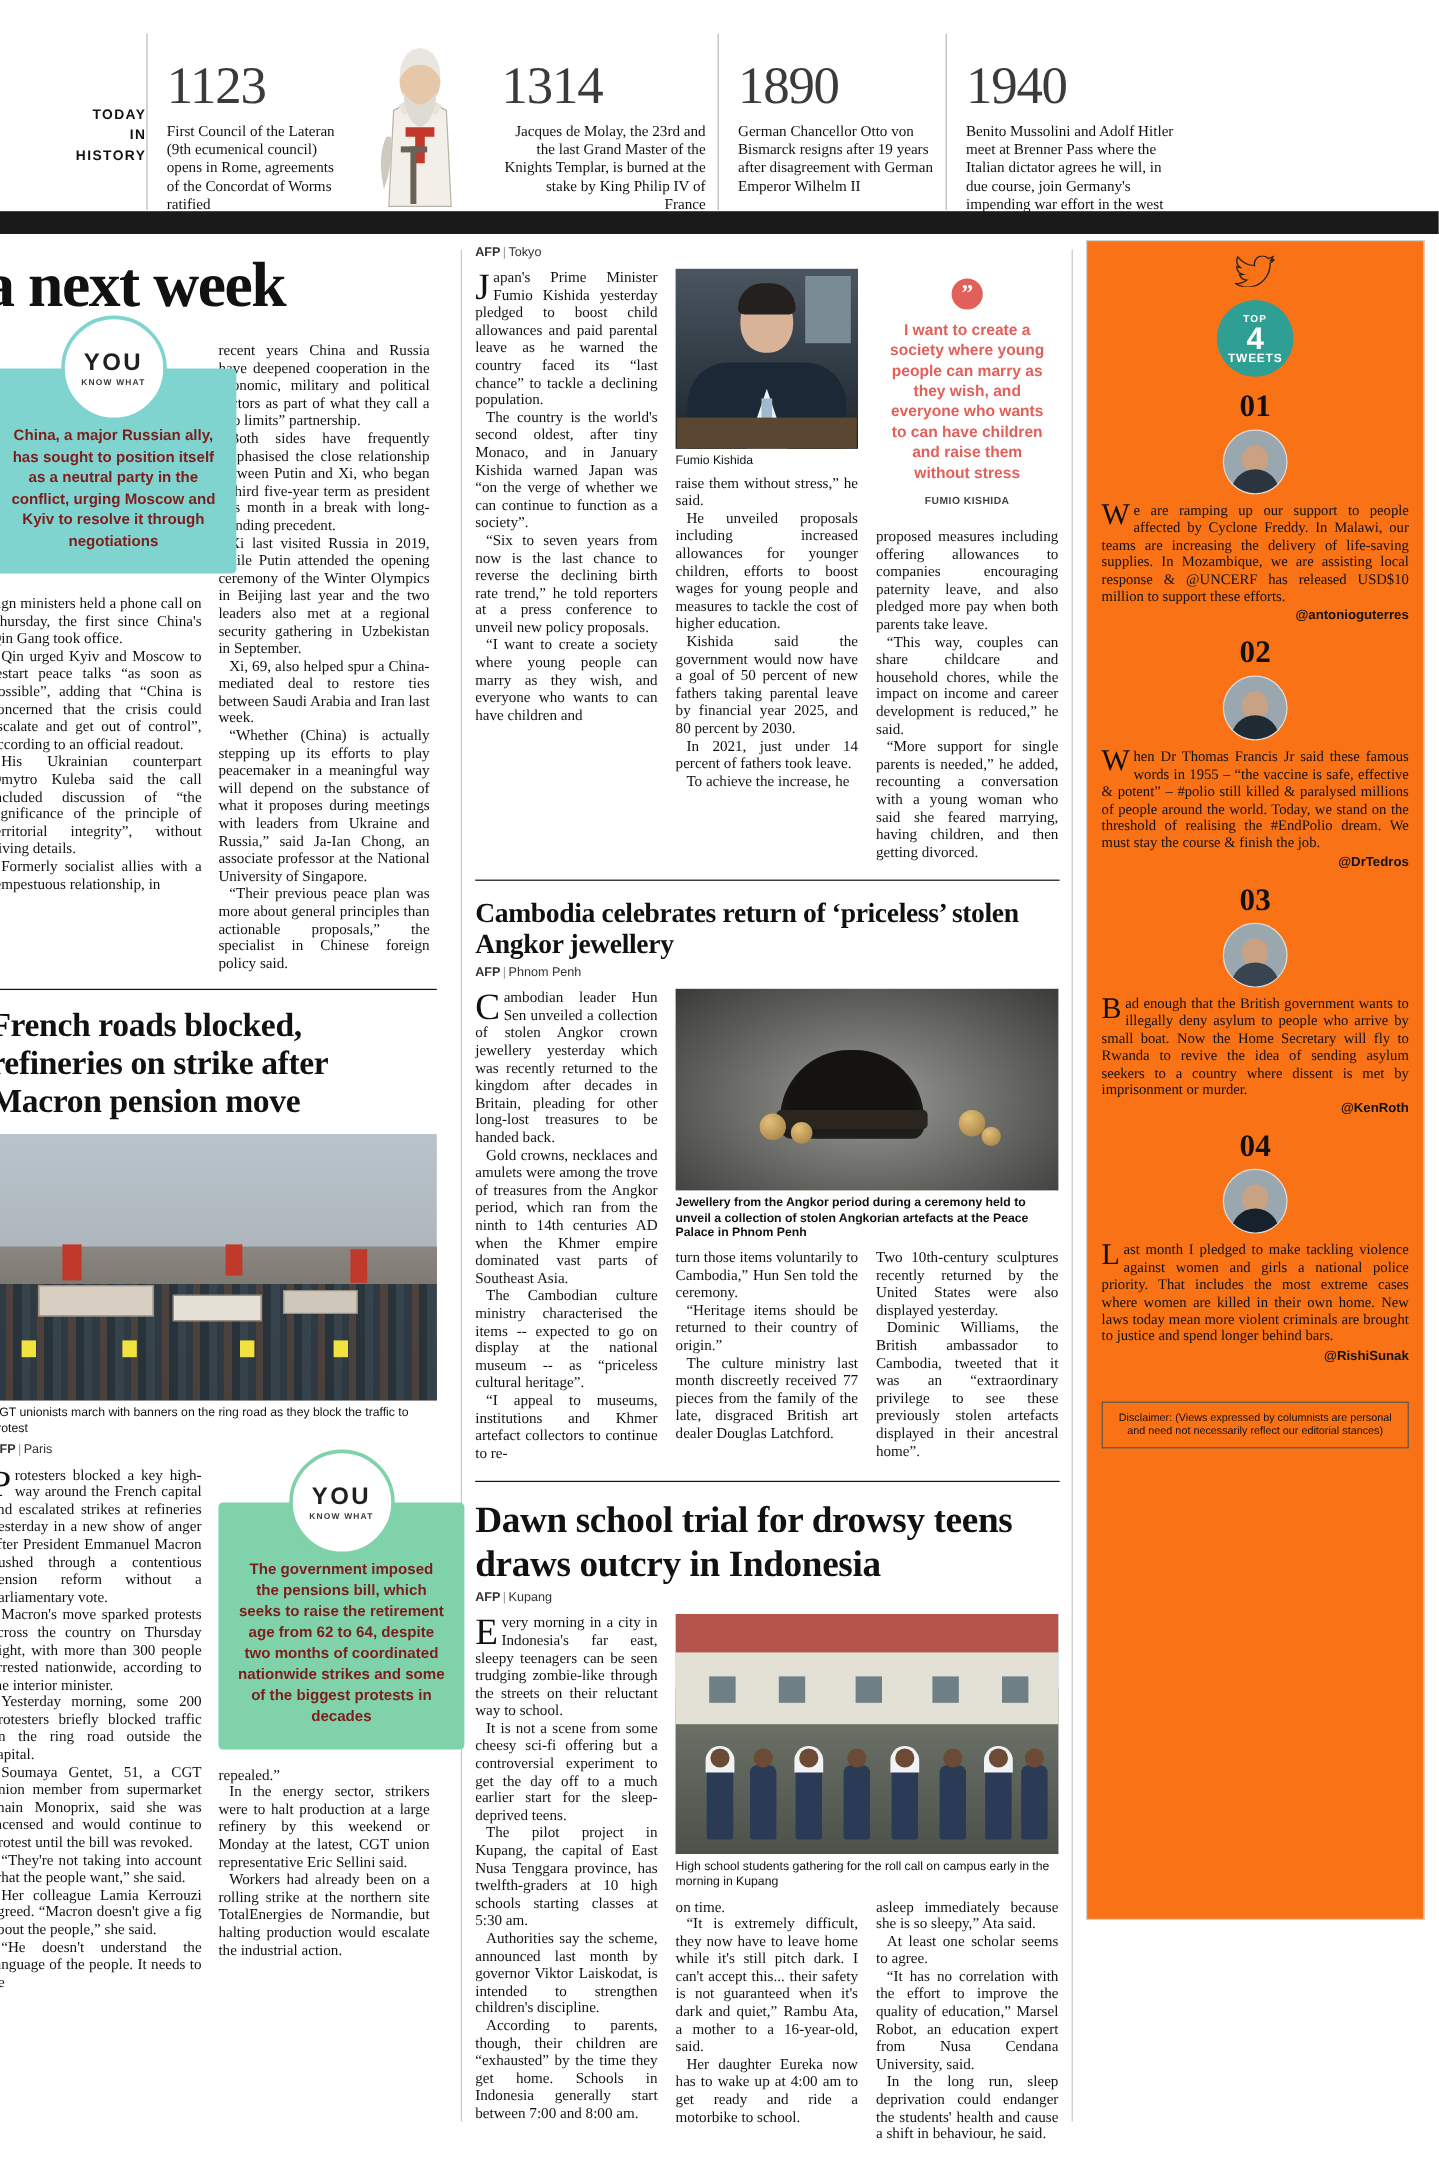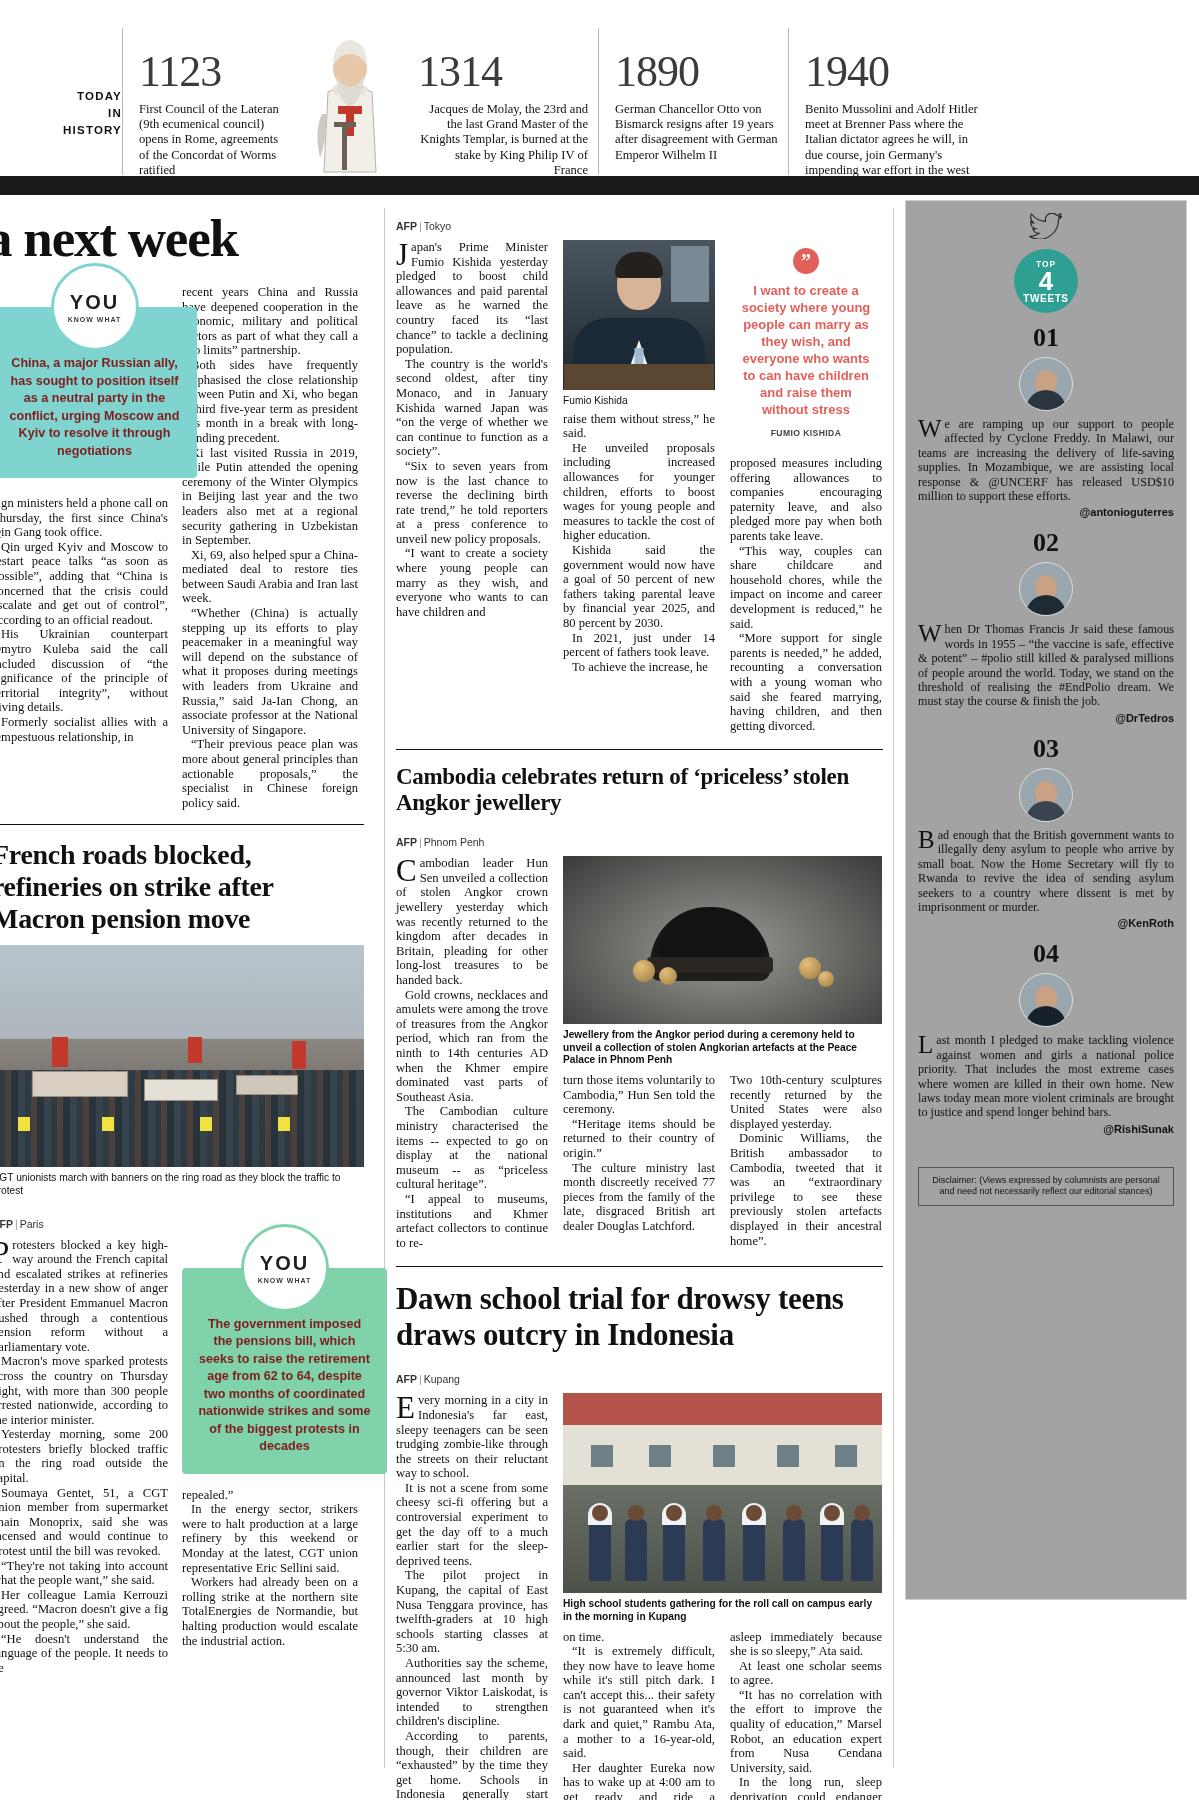--- a/index.html
+++ b/index.html
@@ -93,21 +93,21 @@
   }
 
   h2.head {
     font-family:"Liberation Serif", serif; font-weight:bold;
     font-size:23px; line-height:26px; margin:14px 0 4px 0; letter-spacing:-0.3px;
   }
   h2.head.big { font-size:28px; line-height:32px; }
   h2.head.bigger { font-size:31px; line-height:36px; }
   .byline {
     font-family:"Liberation Sans", sans-serif;
-    font-size:10.5px; font-weight:bold; color:#333; margin:20px 0 8px 0;
+    font-size:10.5px; font-weight:bold; color:#333; margin:4px 0 8px 0;
   }
   .byline .sep { color:#9a9a9a; font-weight:normal; padding:0 2px; }
   .byline .city { font-weight:normal; }
   .rule { height:1px; background:#c9c9c9; margin:12px 0; }
   .rule.dark { background:#111; height:1px; }
 
   .caption {
     font-family:"Liberation Sans", sans-serif;
     font-size:10.2px; line-height:12.6px; color:#111; margin:5px 0 2px 0;
   }
@@ -172,21 +172,21 @@
   .sc-building { position:absolute; left:0; top:0; width:100%; height:46%; background:#e3e1d6; }
   .sc-roof { position:absolute; left:0; top:0; width:100%; height:16%; background:#b4544a; }
   .sc-win { position:absolute; top:26%; width:22px; height:22px; background:#6f7f86; }
   .sc-ground { position:absolute; left:0; bottom:0; width:100%; height:54%; background:linear-gradient(180deg,#6a7066,#4c514a); }
   .sc-stud { position:absolute; bottom:6%; width:22px; height:62px; background:#2b3a55; border-radius:6px 6px 2px 2px; }
   .sc-stud::after { content:""; position:absolute; left:3px; top:-14px; width:16px; height:16px; border-radius:50%; background:#6b4a36; }
   .sc-stud.w::before { content:""; position:absolute; left:-1px; top:-16px; width:24px; height:22px; border-radius:12px 12px 0 0; background:#f0f2f3; }
 
   
   .rail {
-    border:1px solid #cfcfcf; background:#a3a3a3; padding:10px 12px 12px 12px; height:1400px;
+    border:1px solid #cfcfcf; background:#f97316; padding:10px 12px 12px 12px; height:1400px;
   }
   .rail-top { text-align:center; }
   .bird { margin:2px auto 6px auto; }
   .top-badge {
     width:64px; height:64px; margin:0 auto; border-radius:50%;
     background:#2f9e93; color:#fff; display:flex; flex-direction:column;
     align-items:center; justify-content:center;
     font-family:"Liberation Sans", sans-serif;
   }
   .top-badge .t { font-size:8.4px; font-weight:bold; letter-spacing:1px; }
@@ -482,21 +482,21 @@
             <div class="sc-ground"></div>
             <div class="sc-stud w" style="left:26px"></div>
             <div class="sc-stud" style="left:62px"></div>
             <div class="sc-stud w" style="left:100px"></div>
             <div class="sc-stud" style="left:140px"></div>
             <div class="sc-stud w" style="left:180px"></div>
             <div class="sc-stud" style="left:220px"></div>
             <div class="sc-stud w" style="left:258px"></div>
             <div class="sc-stud" style="left:288px"></div>
           </div>
-          <div class="caption" style="font-weight:bold">High school students gathering for the roll call on campus early in the morning in Kupang</div>
+          <div class="caption" style="font-weight:normal">High school students gathering for the roll call on campus early in the morning in Kupang</div>
           <div style="display:flex; gap:15px; margin-top:6px;">
             <div style="width:152px;">
               <div class="body1">
                 <p style="text-indent:0">on time.</p>
                 <p>“It is extremely difficult, they now have to leave home while it's still pitch dark. I can't accept this... their safety is not guaranteed when it's dark and quiet,” Rambu Ata, a mother to a 16-year-old, said.</p>
                 <p>Her daughter Eureka now has to wake up at 4:00 am to get ready and ride a motorbike to school.</p>
 
               </div>
             </div>
             <div style="width:152px;">

